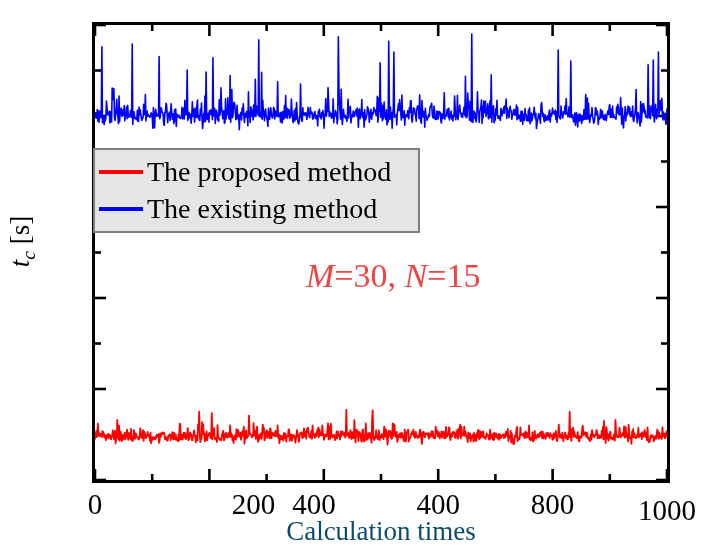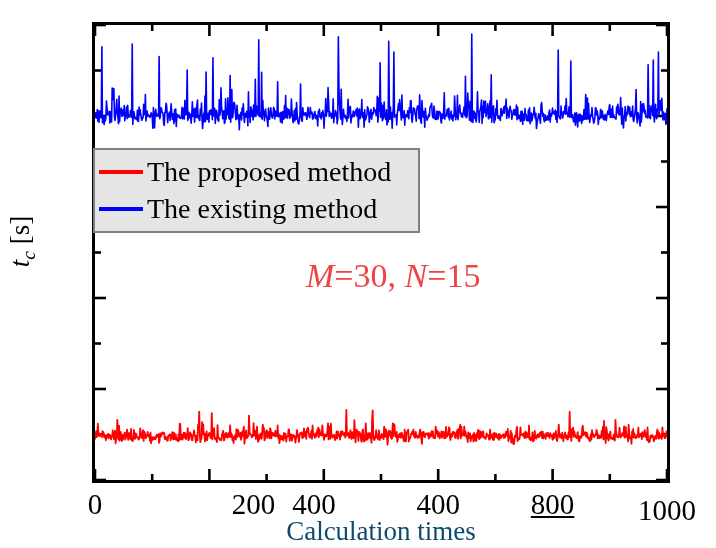--- a/index.html
+++ b/index.html
@@ -195,21 +195,21 @@
     </svg>
   </div>
 
   <div id="ytick-labels"></div>
 
   <div id="xtick-labels">
       <div class="xtick-label" style="left: 95px; top: 0px;">0</div>
       <div class="xtick-label" style="left: 209.4px; top: 0px; margin-left: 44px;">200</div>
       <div class="xtick-label" style="left: 314px; top: 0px;">400</div>
       <div class="xtick-label" style="left: 438.2px; top: 0px;">400</div>
-      <div class="xtick-label" style="left: 552.6px; top: 0px; text-decoration: underline;">800</div>
+      <div class="xtick-label" style="left: 552.6px; top: 0px;">800</div>
       <div class="xtick-label" style="left: 667px; top: 0px; margin-top: 6px;">1000</div>
     </div>
 
   <div id="xlabel">Calculation times</div>
 
   <div id="ylabel"><span class="italic-var">t</span><span class="subsc">c</span><span> [s]</span></div>
 
   <div id="legend">
     <div class="legend-row">
       <span class="legend-swatch" id="sw0" style="background: rgb(255, 0, 0);"></span>

